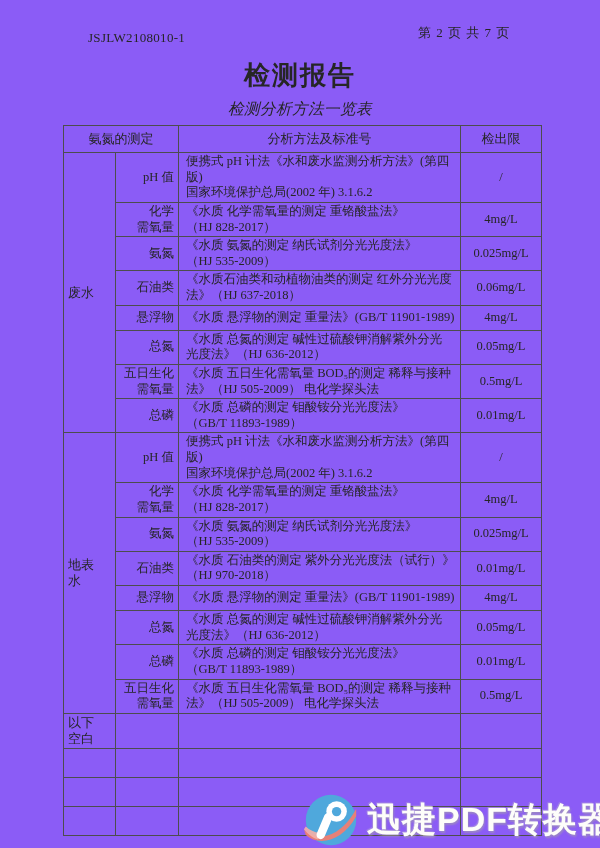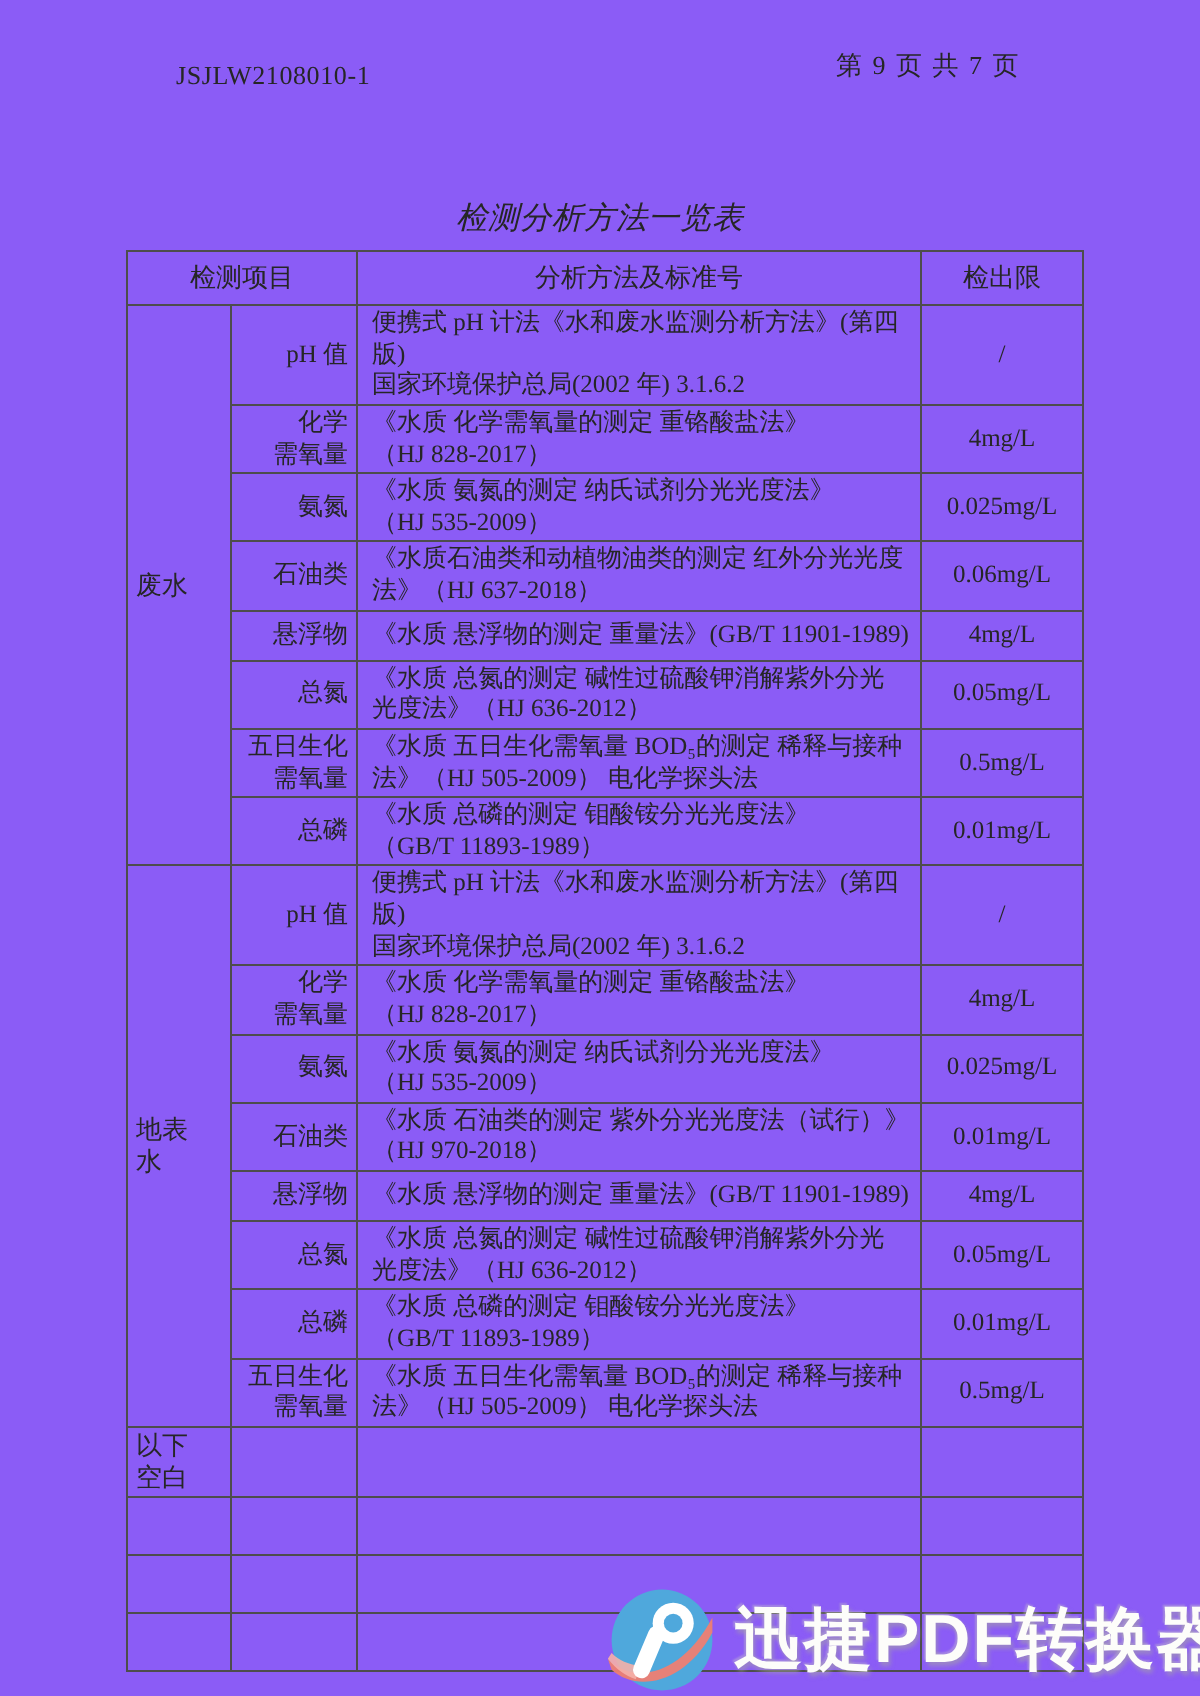--- a/index.html
+++ b/index.html
@@ -36,34 +36,35 @@
     text-shadow:1px 2px 2px rgba(168,168,160,.55), -1px -1px 1px rgba(205,205,198,.4);
     white-space:nowrap;margin-left:8px;
   }
 </style>
 </head>
 <body>
 
 <div class="page">
 
   <div class="doc-number">JSJLW2108010-1</div>
-  <div class="page-indicator">第 9 页 共 7 页</div>
-
+  <div class="page-indicator">第 2 页 共 7 页</div>
+
+  <h1 class="title">检测报告</h1>
   <h2 class="subtitle">检测分析方法一览表</h2>
 
   <table class="methods-table">
     <colgroup>
       <col style="width:52px">
         <col style="width:63px">
         <col style="width:282px">
         <col style="width:81px">
     </colgroup>
     <thead>
       <tr>
-        <th colspan="2">检测项目</th>
+        <th colspan="2">氨氮的测定</th>
         <th>分析方法及标准号</th>
         <th>检出限</th>
       </tr>
     </thead>
     <tbody id="methods-tbody">
         <tr>
           <td class="cat-cell" rowspan="8">废水</td>
           <td class="item-cell">pH 值</td>
           <td class="method-cell">便携式 pH 计法《水和废水监测分析方法》(第四版)
 国家环境保护总局(2002 年) 3.1.6.2</td>

